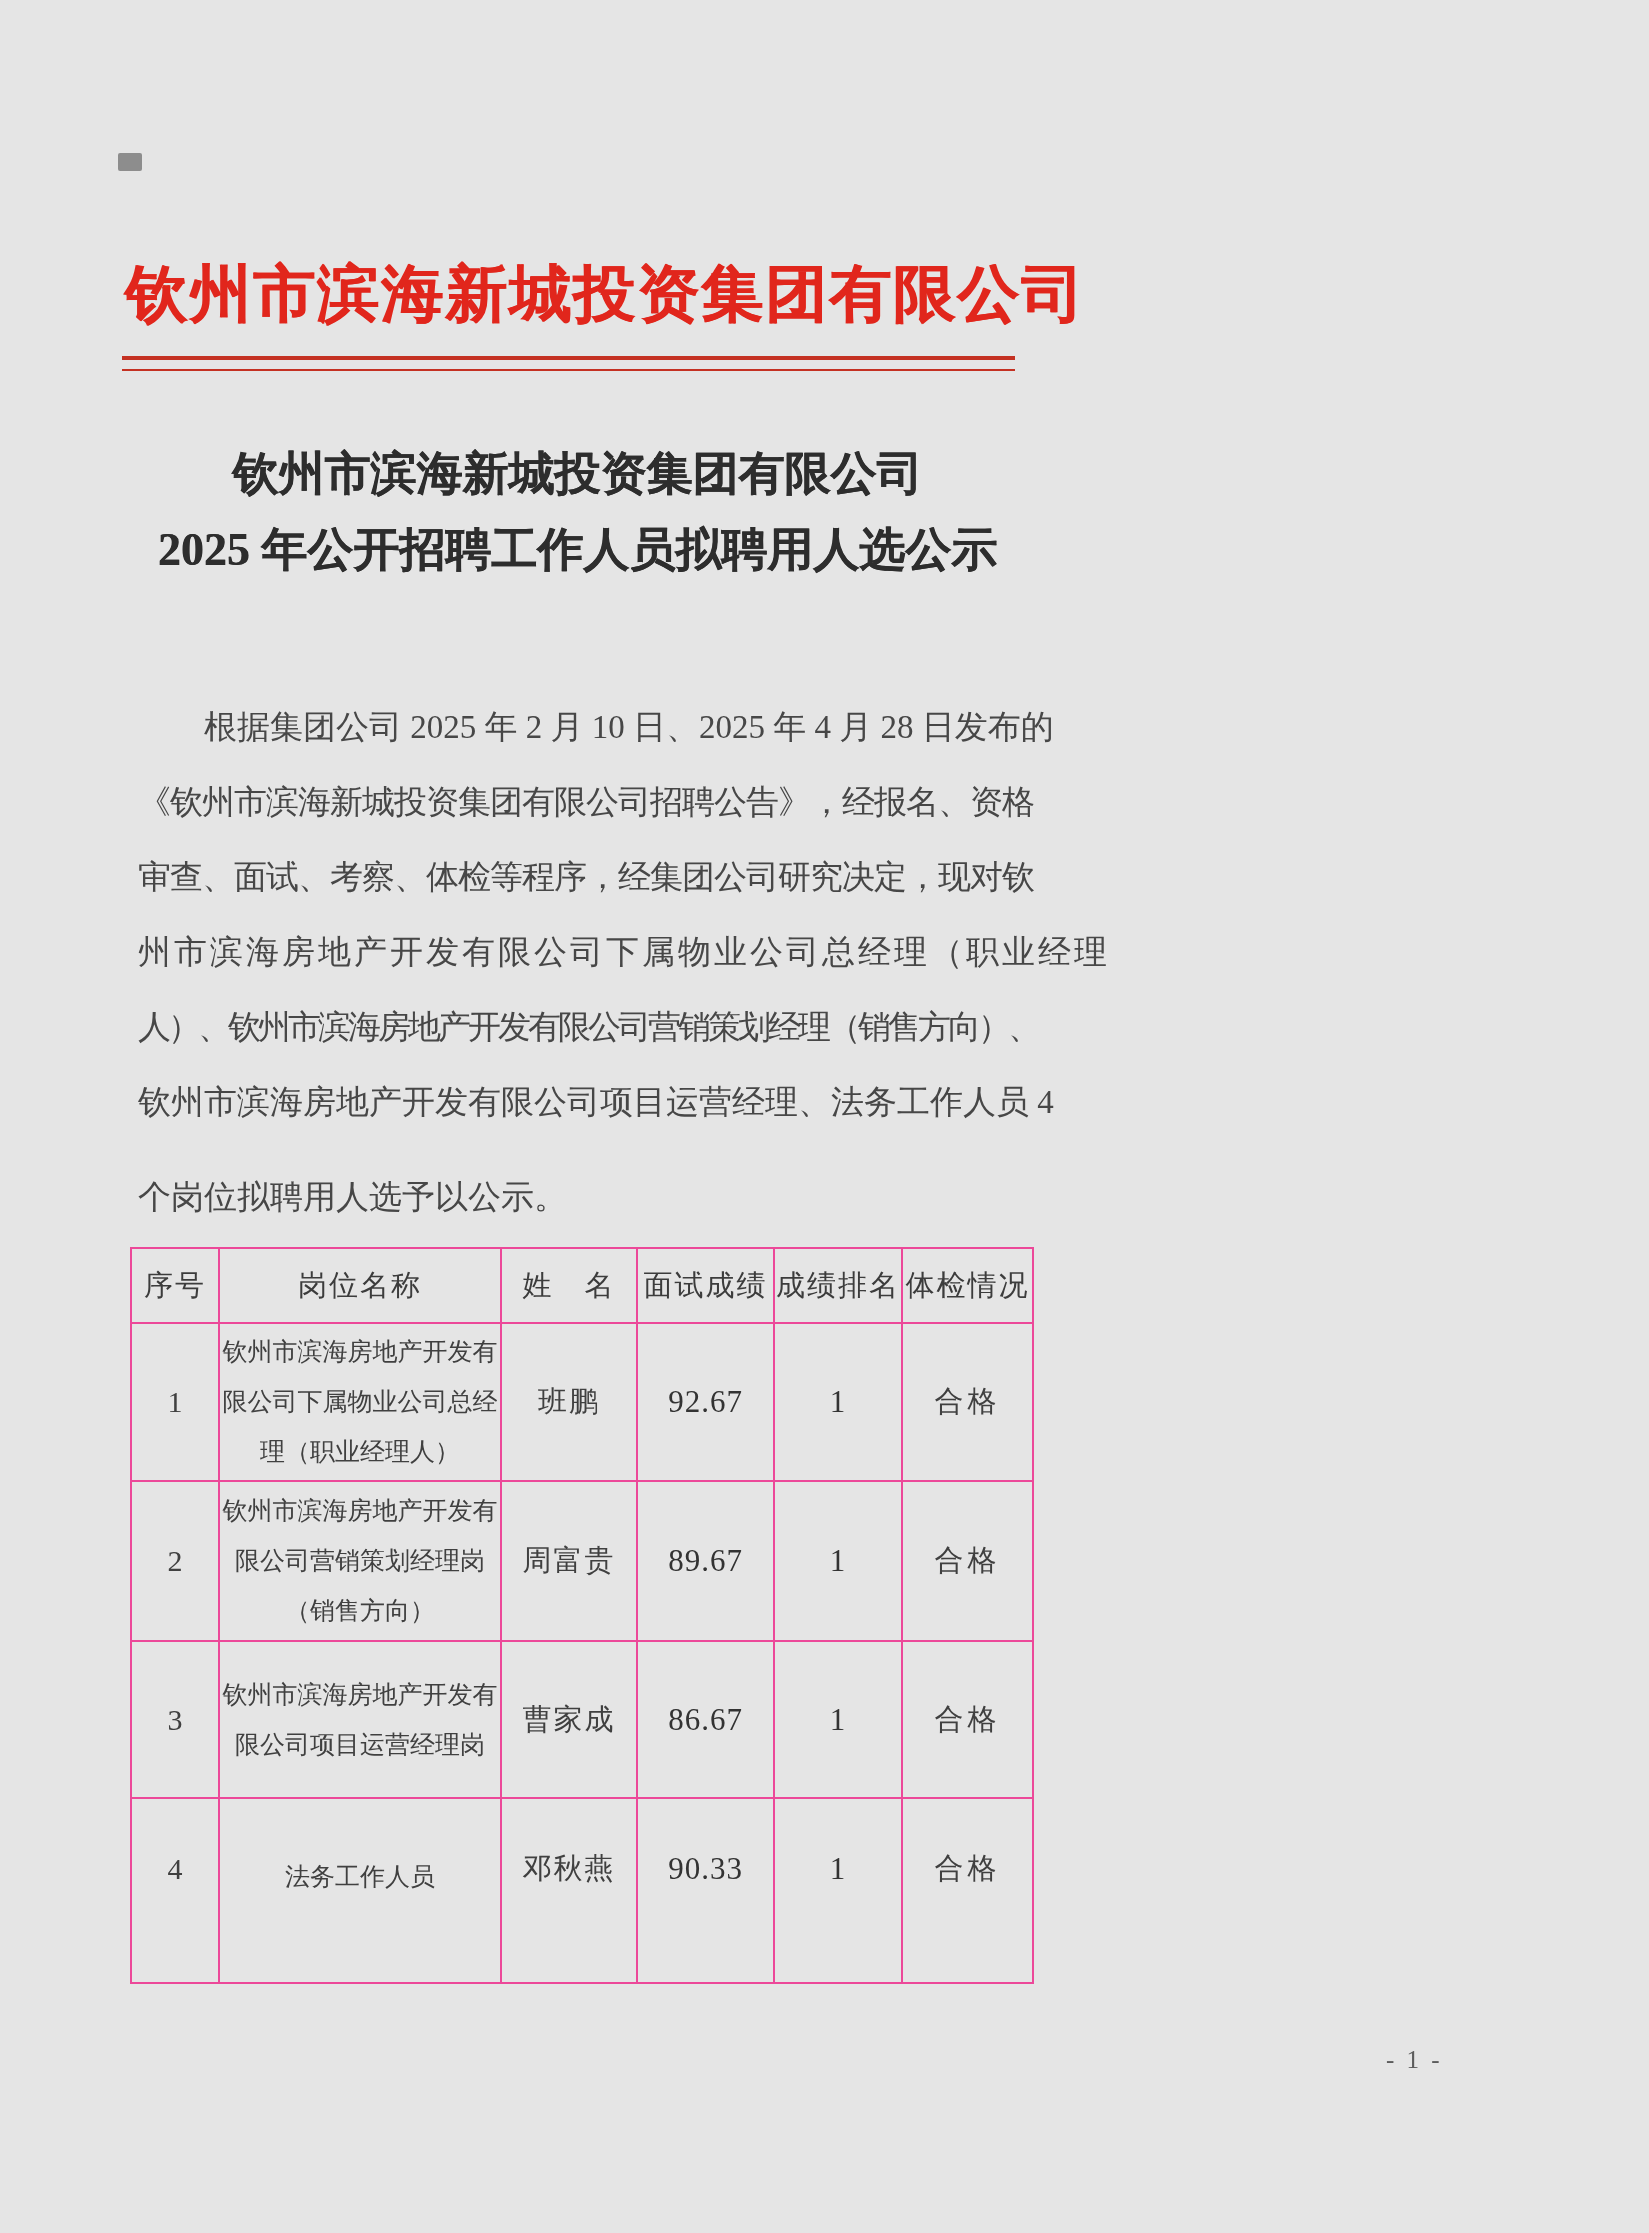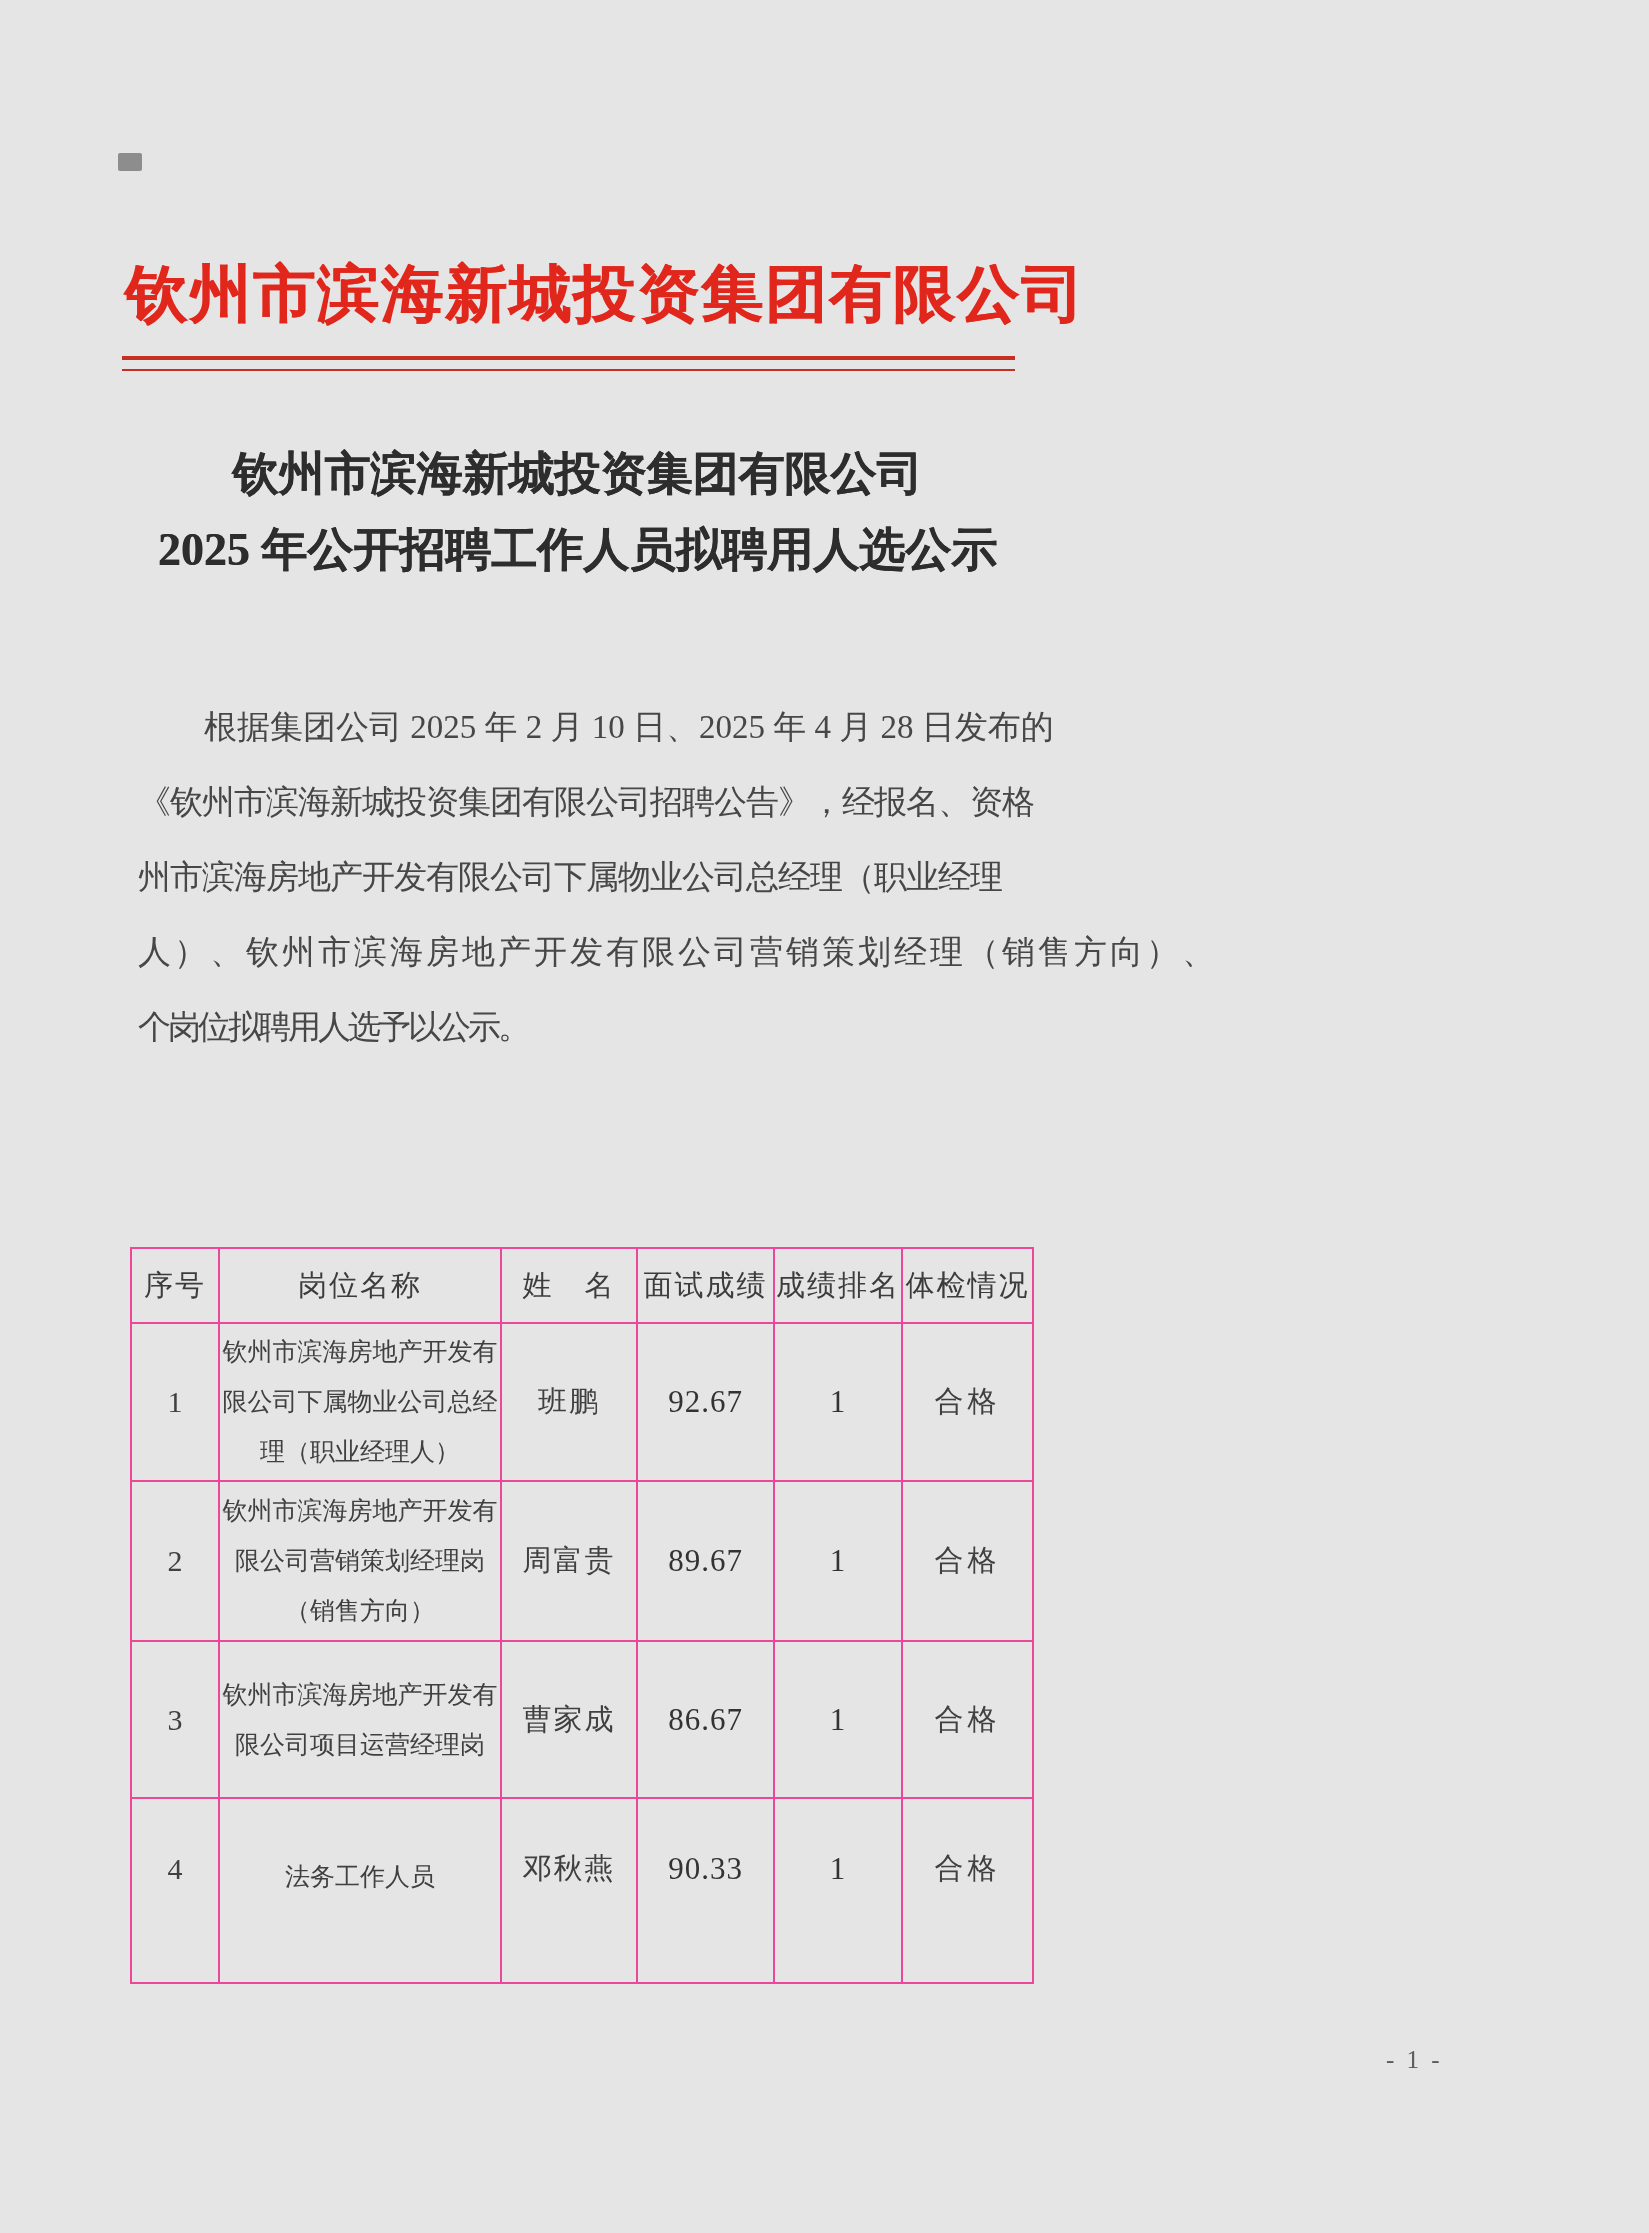--- a/index.html
+++ b/index.html
@@ -144,22 +144,24 @@
   <div class="rule rule-thin"></div>
 
   <div class="doc-title">
     <div>钦州市滨海新城投资集团有限公司</div>
     <div>2025 年公开招聘工作人员拟聘用人选公示</div>
   </div>
 
   <div class="body-text">
     <div class="body-line">根据集团公司 2025 年 2 月 10 日、2025 年 4 月 28 日发布的</div>
     <div class="body-line">《钦州市滨海新城投资集团有限公司招聘公告》，经报名、资格</div>
+    <div class="body-line">审查、面试、考察、体检等程序，经集团公司研究决定，现对钦</div>
     <div class="body-line">州市滨海房地产开发有限公司下属物业公司总经理（职业经理</div>
     <div class="body-line">人）、钦州市滨海房地产开发有限公司营销策划经理（销售方向）、</div>
+    <div class="body-line">钦州市滨海房地产开发有限公司项目运营经理、法务工作人员 4</div>
     <div class="body-line">个岗位拟聘用人选予以公示。</div>
   </div>
 
   <table class="candidates">
     <colgroup>
       <col style="width:88px">
       <col style="width:282px">
       <col style="width:136px">
       <col style="width:137px">
       <col style="width:128px">

